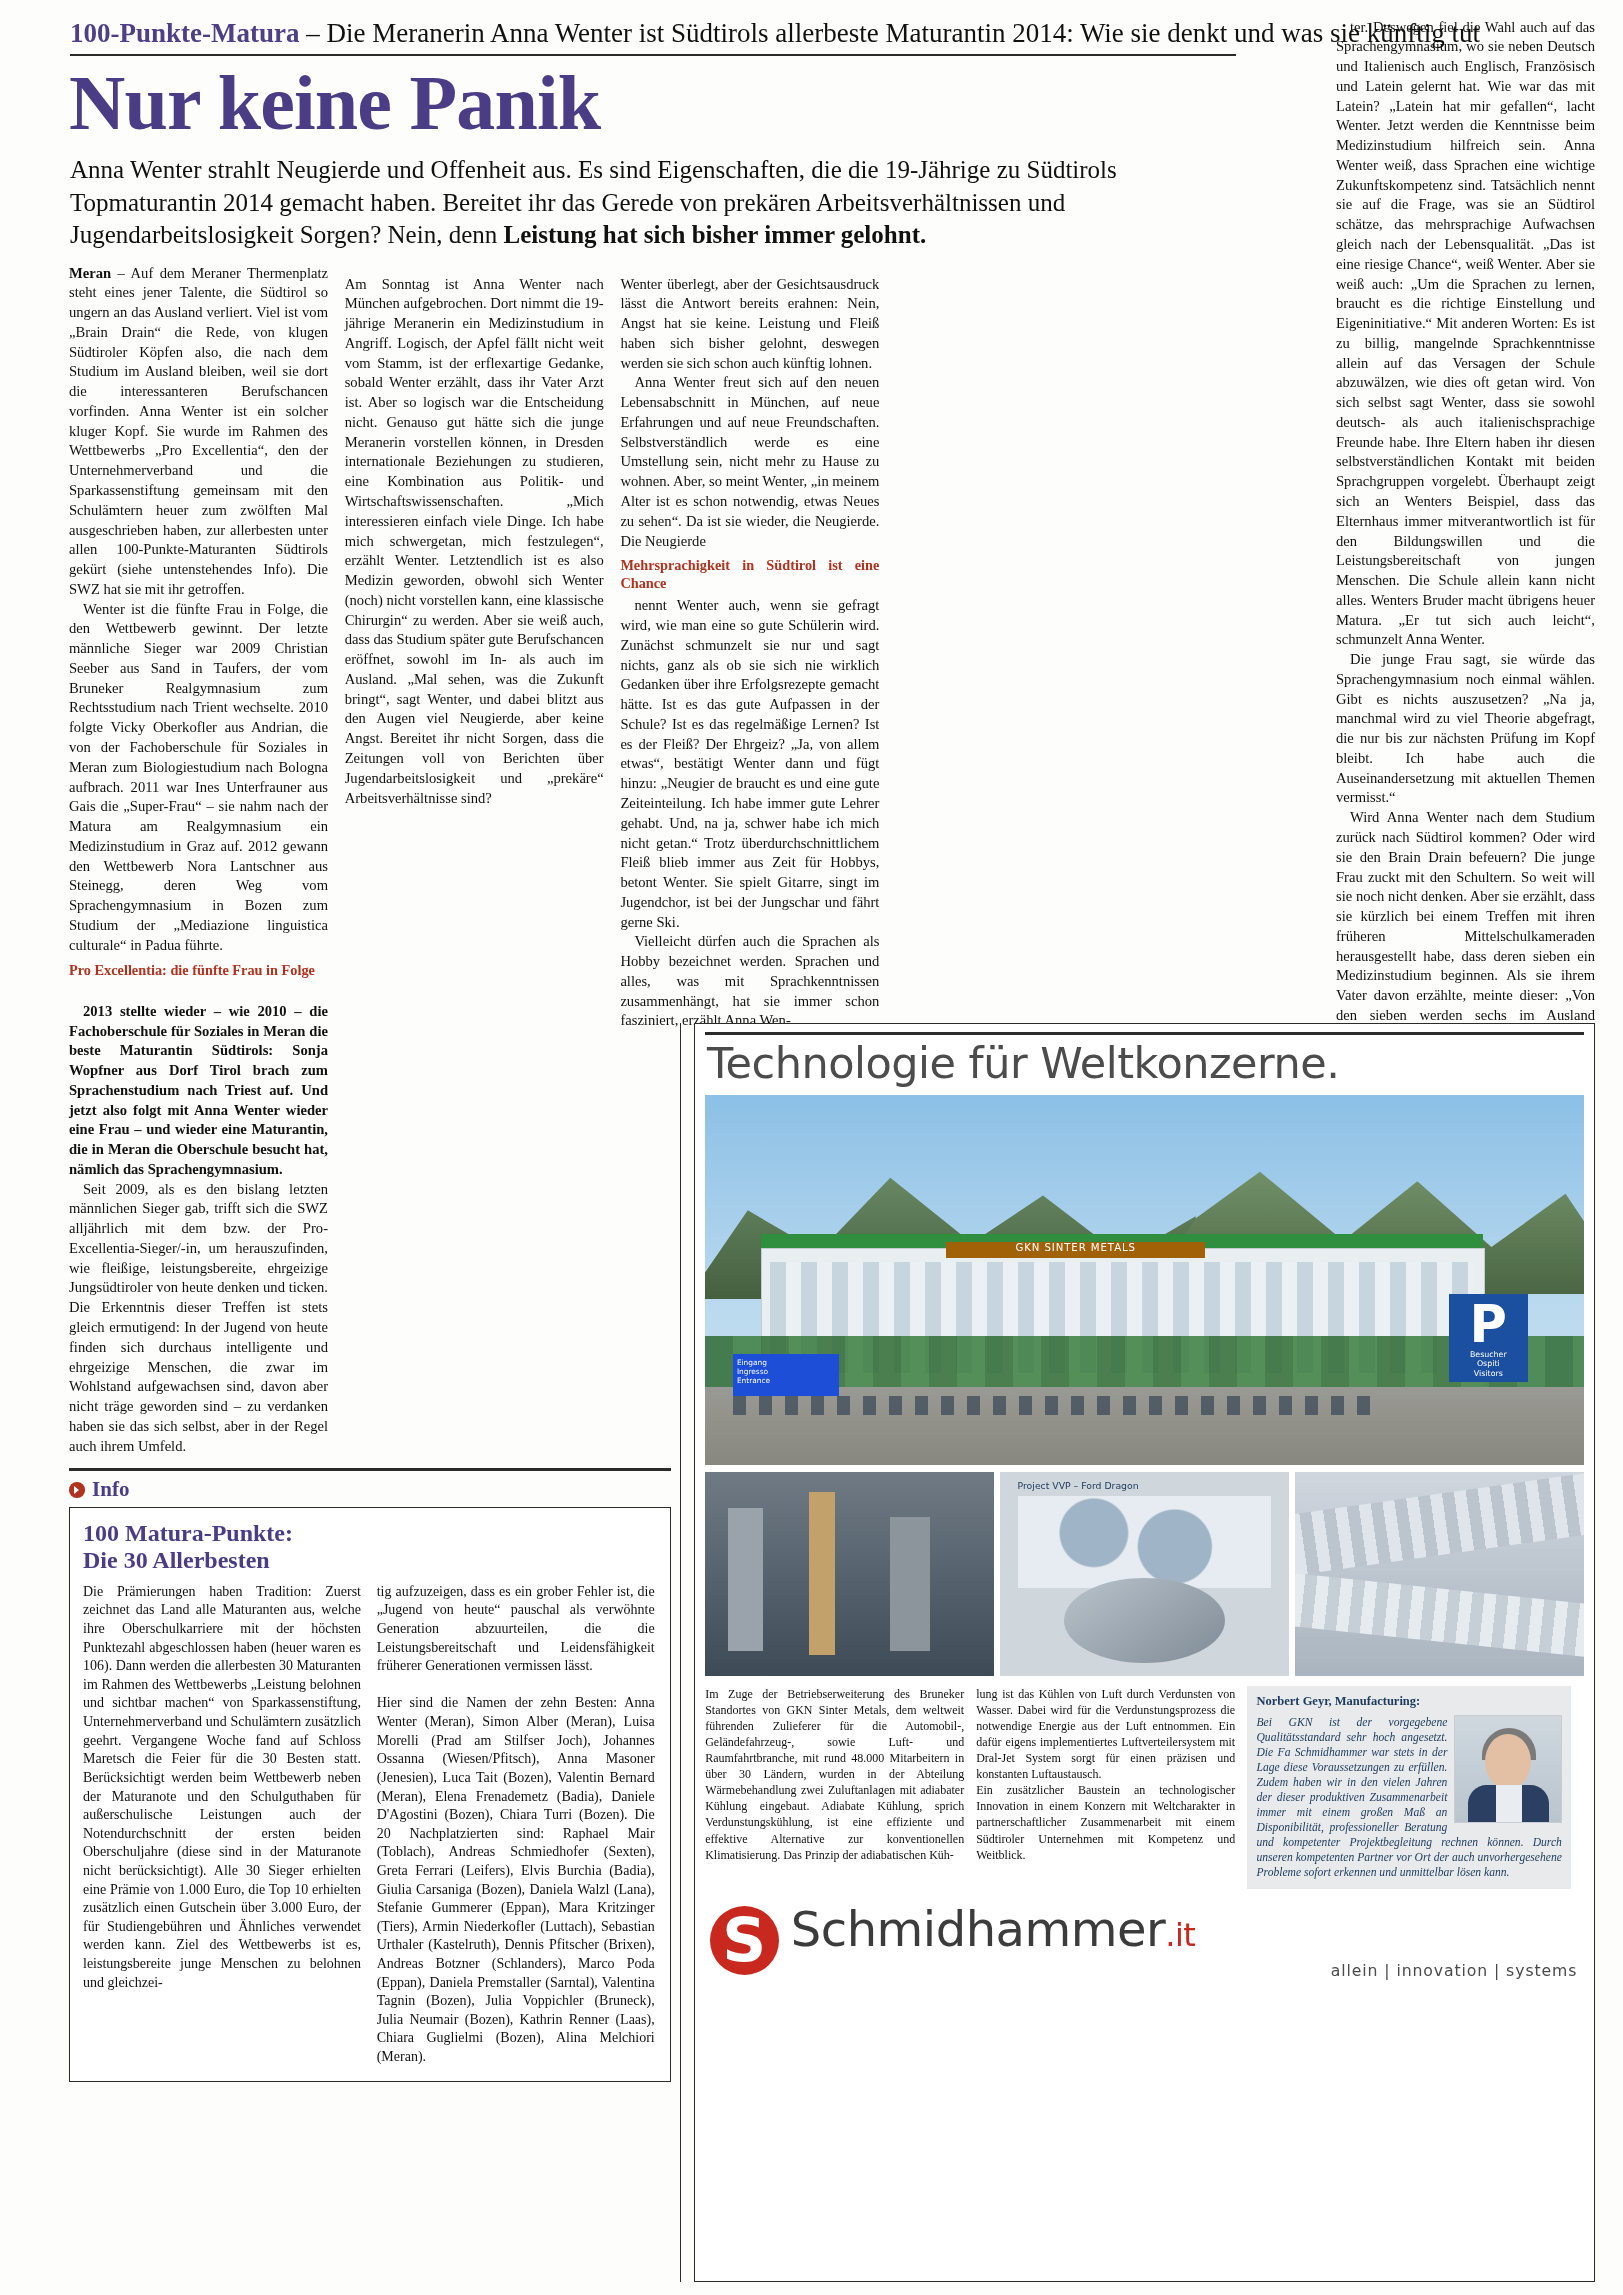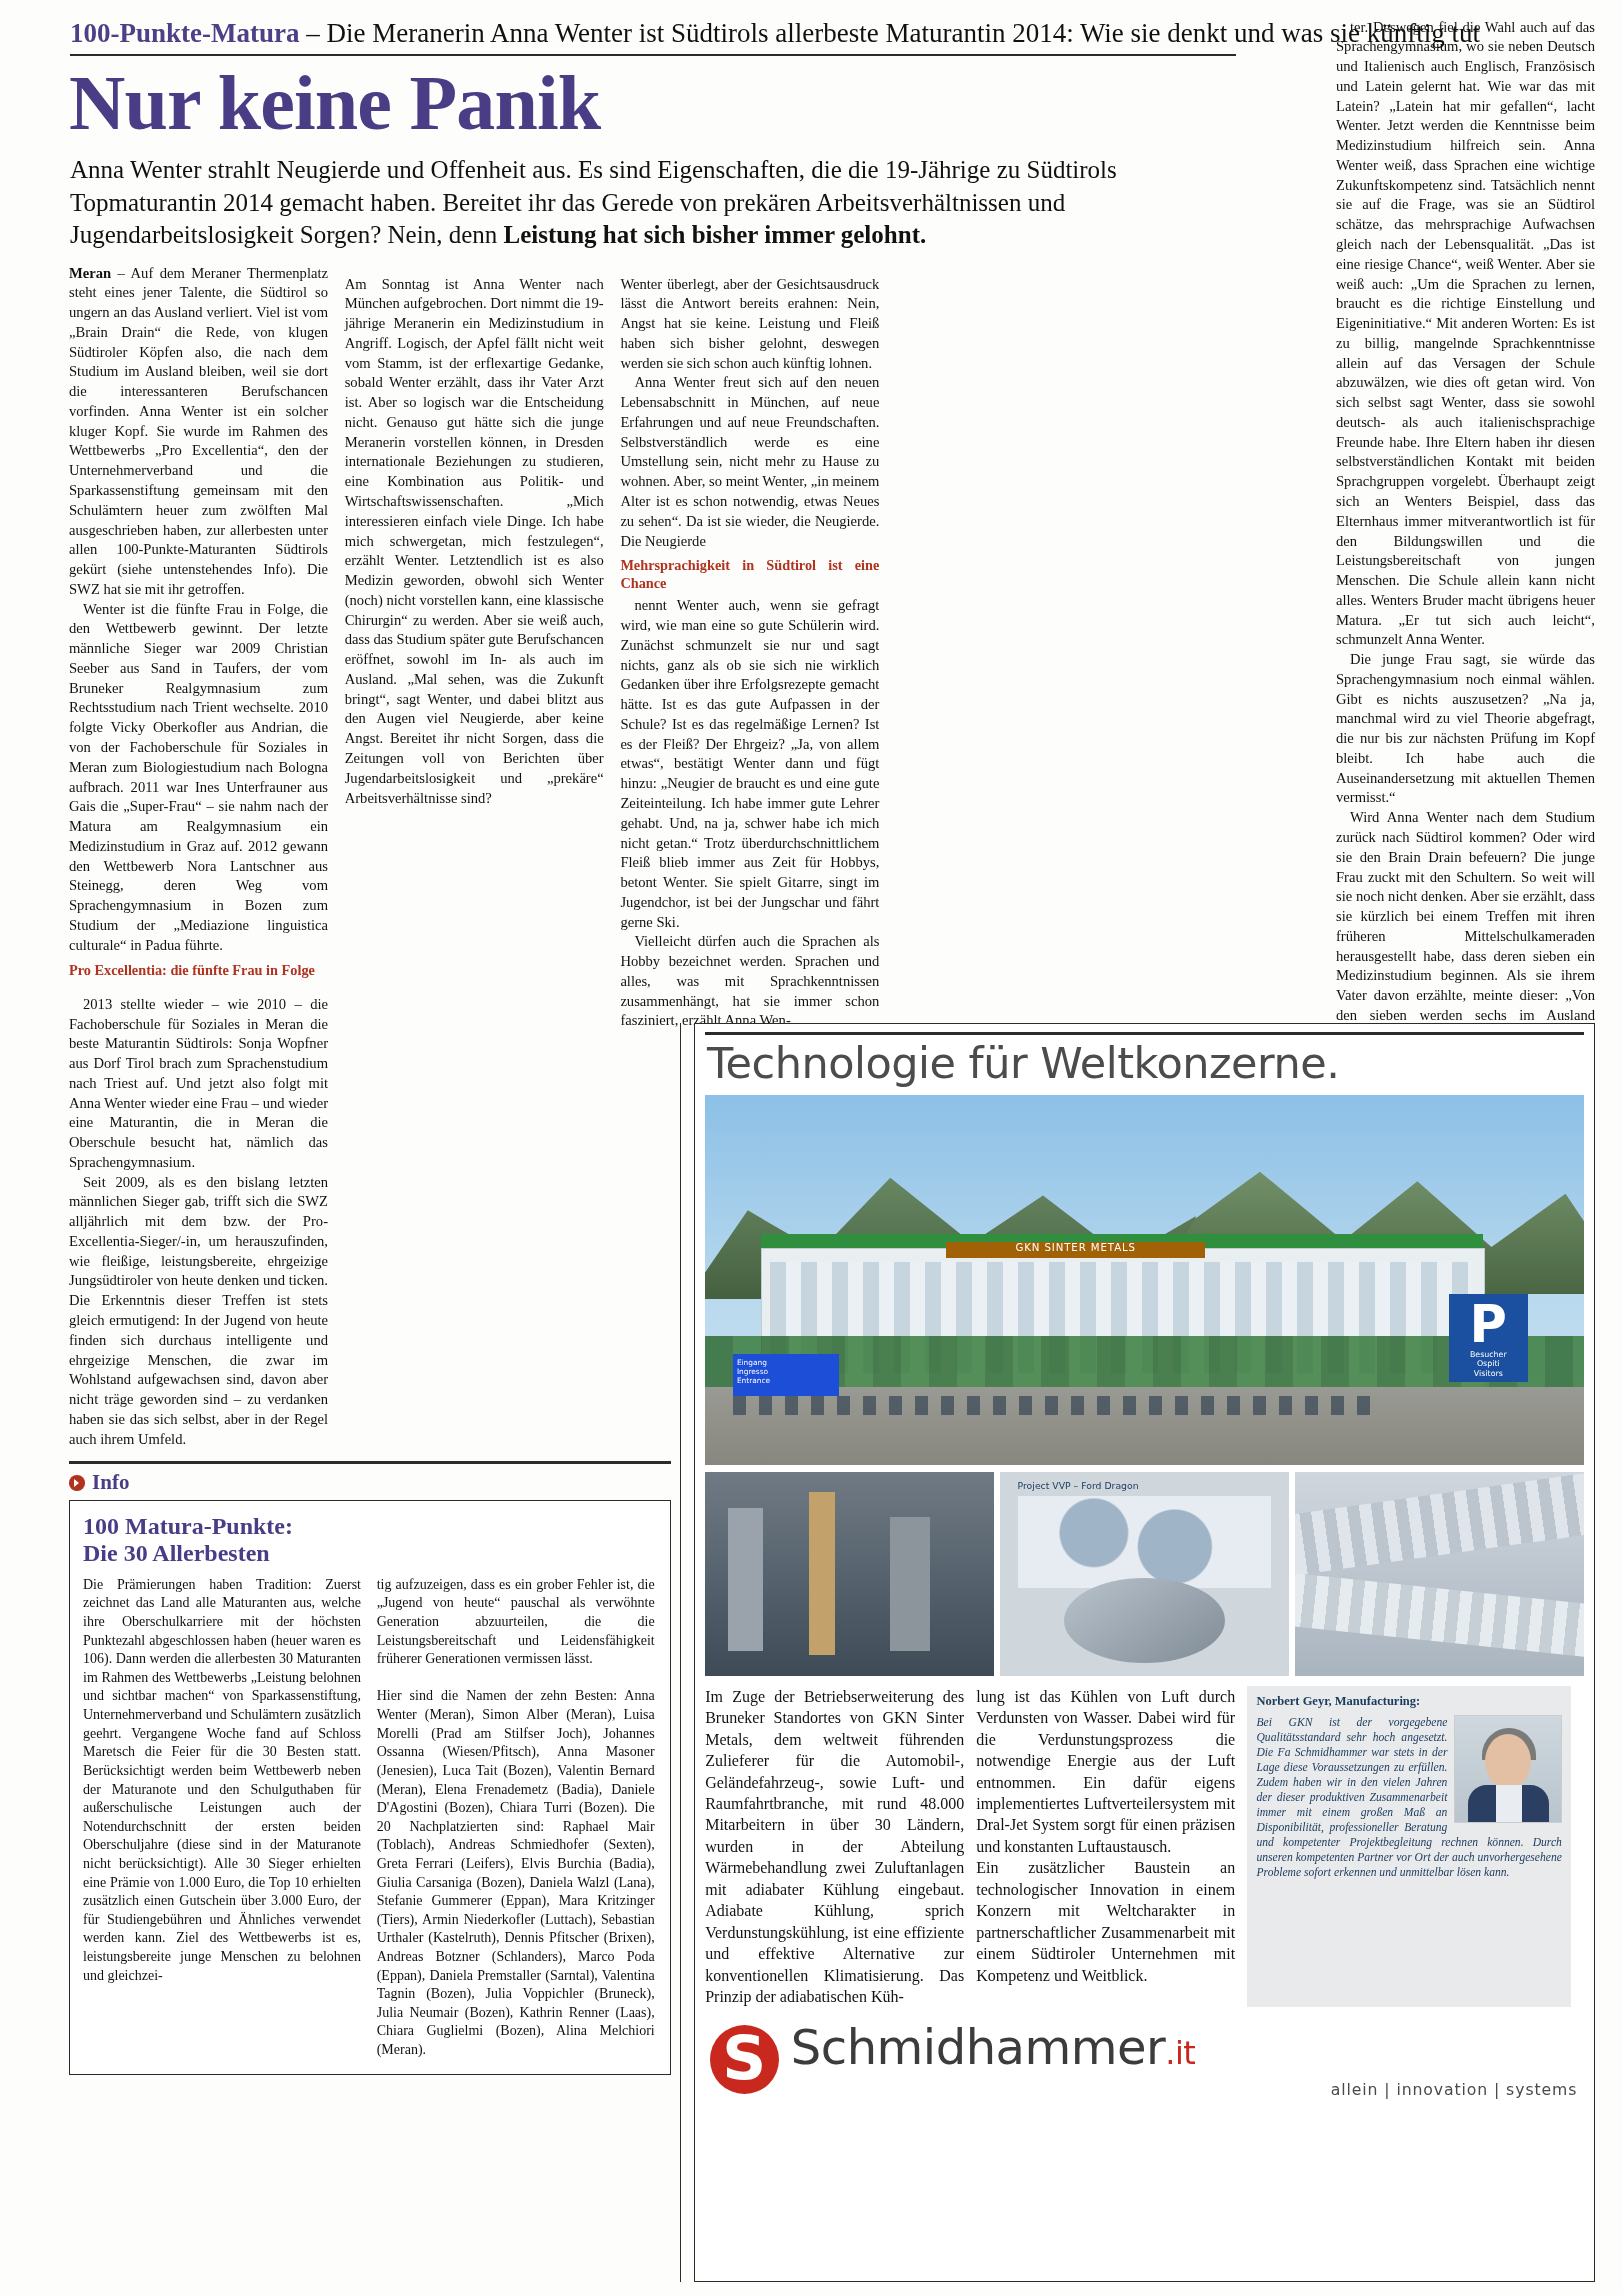--- a/index.html
+++ b/index.html
@@ -239,21 +239,21 @@
   .s2 .part{position:absolute;left:22%;top:52%;width:56%;height:42%;border-radius:50%;
       background:linear-gradient(145deg,#b9c3cc,#7f8b96);}
   .s2 .lbl{position:absolute;left:6%;top:4%;font-family:"DejaVu Sans",sans-serif;font-size:9.3px;color:#1b3a5c;}
   .s3{background:linear-gradient(180deg,#cfd6de,#aab4bf);}
   .s3 .duct{position:absolute;left:-10%;top:10%;width:130%;height:30%;
       background:repeating-linear-gradient(90deg,#dfe5ea 0 12px,#bcc5cd 12px 24px);transform:rotate(-8deg);}
   .s3 .duct2{position:absolute;left:-10%;top:58%;width:130%;height:26%;
       background:repeating-linear-gradient(90deg,#e6ebef 0 12px,#c6ced6 12px 24px);transform:rotate(6deg);}
 
   .ad-body{display:flex;gap:12px;margin-top:10.2px;}
-  .ad-body .acol{width:259px;font-size:16px;line-height:1.34;text-align:justify;}
+  .ad-body .acol{width:259px;font-size:12px;line-height:1.34;text-align:justify;}
   .ad-body .acol p{margin:0;text-indent:12px;}
   .ad-body .acol p.first{text-indent:0;}
   .quote-box{
     width:324px;background:#e8eaec;padding:8.3px 9.3px;box-sizing:border-box;
   }
   .quote-name{font-weight:bold;font-size:12.5px;color:#1b3a5c;margin-bottom:5.6px;}
   .quote-body{font-size:11.6px;line-height:1.30;font-style:italic;color:#1b3a5c;text-align:justify;}
   .quote-photo{
     float:right;width:106px;height:106px;margin:0 0 4.6px 6.5px;border:0.9px solid #c9ccd0;
     background:linear-gradient(180deg,#cfd8df 0%,#b9c4cc 100%);position:relative;overflow:hidden;
@@ -295,21 +295,21 @@
   <div class="lead">
     <span>Anna Wenter strahlt Neugierde und Offenheit aus. Es sind Eigenschaften, die die 19-Jährige zu Südtirols Topmaturantin 2014 gemacht haben. Bereitet ihr das Gerede von prekären Arbeitsverhältnissen und Jugendarbeitslosigkeit Sorgen? Nein, denn </span><b>Leistung hat sich bisher immer gelohnt.</b>
   </div>
 
   <div class="top-area">
 
     <div class="col c1">
       <p class="first"><b>Meran</b><span> – Auf dem Meraner Thermenplatz steht eines jener Talente, die Südtirol so ungern an das Ausland verliert. Viel ist vom „Brain Drain“ die Rede, von klugen Südtiroler Köpfen also, die nach dem Studium im Ausland bleiben, weil sie dort die interessanteren Berufschancen vorfinden. Anna Wenter ist ein solcher kluger Kopf. Sie wurde im Rahmen des Wettbewerbs „Pro Excellentia“, den der Unternehmerverband und die Sparkassenstiftung gemeinsam mit den Schulämtern heuer zum zwölften Mal ausgeschrieben haben, zur allerbesten unter allen 100-Punkte-Maturanten Südtirols gekürt (siehe untenstehendes Info). Die SWZ hat sie mit ihr getroffen.</span></p>
       <p>Wenter ist die fünfte Frau in Folge, die den Wettbewerb gewinnt. Der letzte männliche Sieger war 2009 Christian Seeber aus Sand in Taufers, der vom Bruneker Realgymnasium zum Rechtsstudium nach Trient wechselte. 2010 folgte Vicky Oberkofler aus Andrian, die von der Fachoberschule für Soziales in Meran zum Biologiestudium nach Bologna aufbrach. 2011 war Ines Unterfrauner aus Gais die „Super-Frau“ – sie nahm nach der Matura am Realgymnasium ein Medizinstudium in Graz auf. 2012 gewann den Wettbewerb Nora Lantschner aus Steinegg, deren Weg vom Sprachengymnasium in Bozen zum Studium der „Mediazione linguistica culturale“ in Padua führte.</p>
       <p class="first smallcap" style="margin-top:6.5px;">Pro Excellentia: die fünfte Frau in Folge</p>
-      <p style="margin-top:15px;">2013 stellte wieder – wie 2010 – die Fachoberschule für Soziales in Meran die beste Maturantin Südtirols: Sonja Wopfner aus Dorf Tirol brach zum Sprachenstudium nach Triest auf. Und jetzt also folgt mit Anna Wenter wieder eine Frau – und wieder eine Maturantin, die in Meran die Oberschule besucht hat, nämlich das Sprachengymnasium.</p>
+      <p style="margin-top:22px;font-weight:bold;">2013 stellte wieder – wie 2010 – die Fachoberschule für Soziales in Meran die beste Maturantin Südtirols: Sonja Wopfner aus Dorf Tirol brach zum Sprachenstudium nach Triest auf. Und jetzt also folgt mit Anna Wenter wieder eine Frau – und wieder eine Maturantin, die in Meran die Oberschule besucht hat, nämlich das Sprachengymnasium.</p>
       <p>Seit 2009, als es den bislang letzten männlichen Sieger gab, trifft sich die SWZ alljährlich mit dem bzw. der Pro-Excellentia-Sieger/-in, um herauszufinden, wie fleißige, leistungsbereite, ehrgeizige Jungsüdtiroler von heute denken und ticken. Die Erkenntnis dieser Treffen ist stets gleich ermutigend: In der Jugend von heute finden sich durchaus intelligente und ehrgeizige Menschen, die zwar im Wohlstand aufgewachsen sind, davon aber nicht träge geworden sind – zu verdanken haben sie das sich selbst, aber in der Regel auch ihrem Umfeld.</p>
     </div>
 
     <div class="c-photo">
       <div class="under-photo">
         <div class="col">
           <p class="first">Am Sonntag ist Anna Wenter nach München aufgebrochen. Dort nimmt die 19-jährige Meranerin ein Medizinstudium in Angriff. Logisch, der Apfel fällt nicht weit vom Stamm, ist der erflexartige Gedanke, sobald Wenter erzählt, dass ihr Vater Arzt ist. Aber so logisch war die Entscheidung nicht. Genauso gut hätte sich die junge Meranerin vorstellen können, in Dresden internationale Beziehungen zu studieren, eine Kombination aus Politik- und Wirtschaftswissenschaften. „Mich interessieren einfach viele Dinge. Ich habe mich schwergetan, mich festzulegen“, erzählt Wenter. Letztendlich ist es also Medizin geworden, obwohl sich Wenter (noch) nicht vorstellen kann, eine klassische Chirurgin“ zu werden. Aber sie weiß auch, dass das Studium später gute Berufschancen eröffnet, sowohl im In- als auch im Ausland. „Mal sehen, was die Zukunft bringt“, sagt Wenter, und dabei blitzt aus den Augen viel Neugierde, aber keine Angst. Bereitet ihr nicht Sorgen, dass die Zeitungen voll von Berichten über Jugendarbeitslosigkeit und „prekäre“ Arbeitsverhältnisse sind?</p>
         </div>
         <div class="col">
           <p class="first">Wenter überlegt, aber der Gesichtsausdruck lässt die Antwort bereits erahnen: Nein, Angst hat sie keine. Leistung und Fleiß haben sich bisher gelohnt, deswegen werden sie sich schon auch künftig lohnen.</p>

